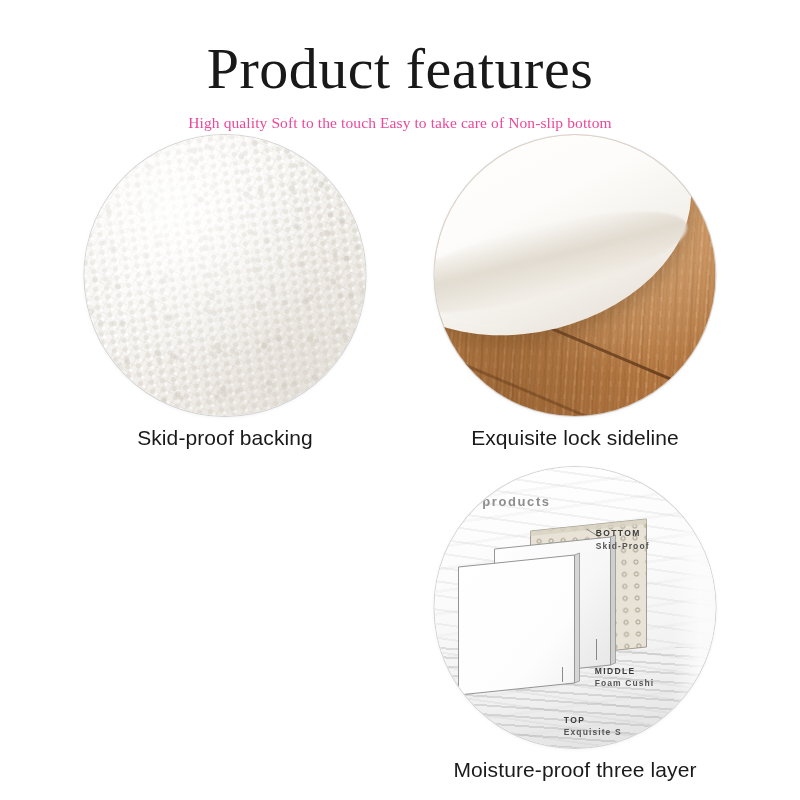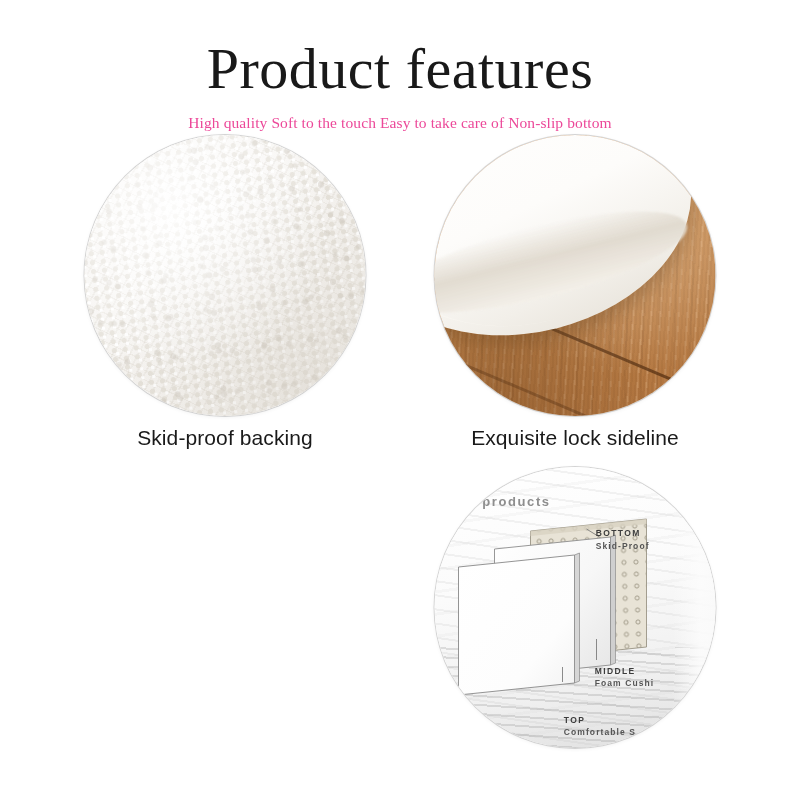--- a/index.html
+++ b/index.html
@@ -434,22 +434,23 @@
             <span class="lab-sub">Skid-Proof</span>
           </div>
 
           <div class="diag-label lab-middle">
             <span class="lab-main">MIDDLE</span>
             <span class="lab-sub">Foam Cushi</span>
           </div>
 
           <div class="diag-label lab-top">
             <span class="lab-main">TOP</span>
-            <span class="lab-sub">Comfortable S</span>
+            <span class="lab-sub">Exquisite S</span>
           </div>
 
           <div class="clip-fade"></div>
         </div>
       </div>
+      <div class="caption">Moisture-proof three layer</div>
     </div>
 
   </div>
 </div>
 
 </body></html>

